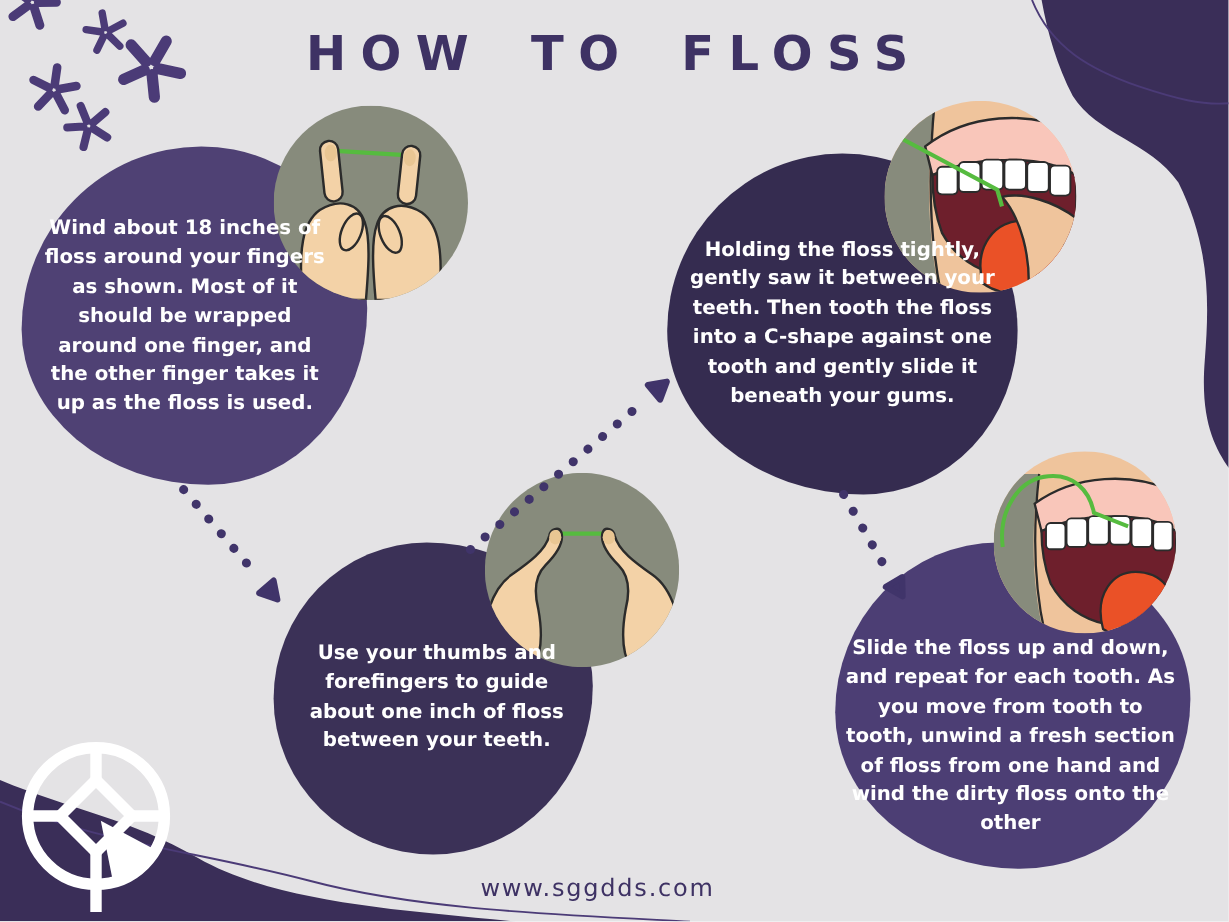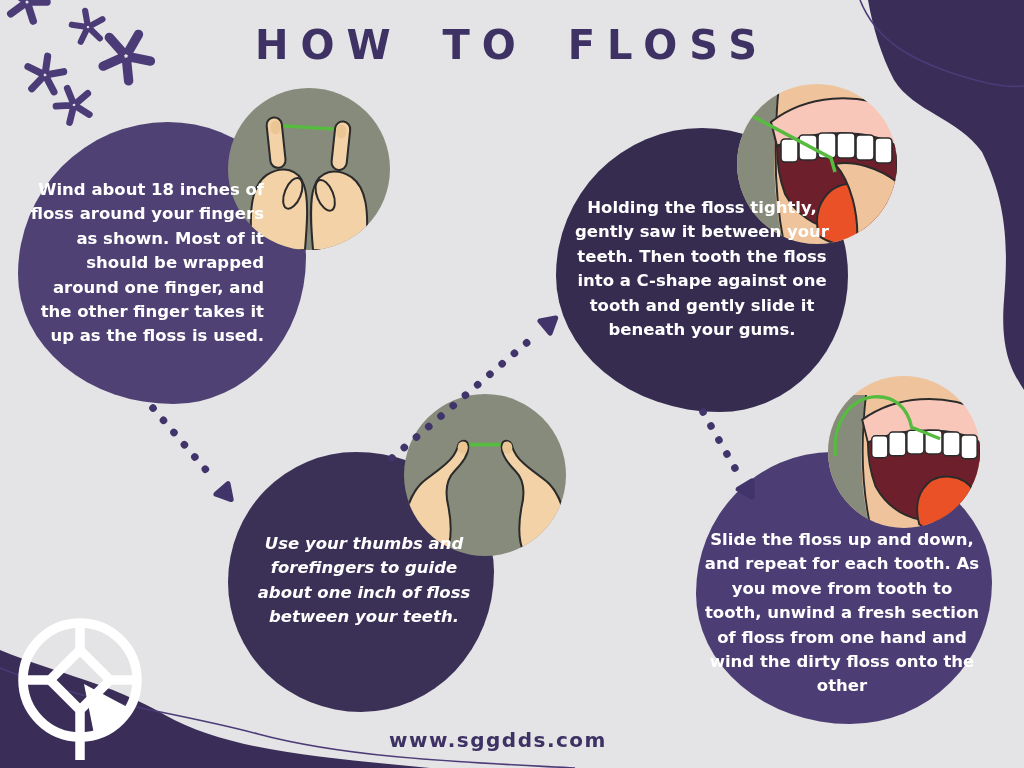--- a/index.html
+++ b/index.html
@@ -22,39 +22,39 @@
          border-radius:50% 50% 44% 56% / 52% 52% 48% 48%;}
   #blob3{left:228px;top:452px;width:266px;height:260px;background:#3b3157;
          border-radius:48% 52% 50% 50% / 50% 46% 54% 50%;}
   #blob4{left:696px;top:452px;width:296px;height:272px;background:#4c3e74;
          border-radius:46% 54% 48% 52% / 52% 48% 52% 48%;}
   
   .step-text{
     z-index:4;color:#ffffff;font-size:16.5px;font-weight:bold;
     line-height:1.48;text-align:center;
   }
-  #step1-text{left:24px;top:178px;width:240px;text-align:right;}
+  #step1-text{left:34px;top:178px;width:240px;}
   #step2-text{left:566px;top:196px;width:272px;}
-  #step3-text{left:250px;top:532px;width:228px;font-style:italic;}
+  #step3-text{left:250px;top:532px;width:228px;}
   #step4-text{left:702px;top:528px;width:280px;}
   
   .illus{z-index:2;border-radius:50%;overflow:hidden;}
   #illusA{left:228px;top:88px;width:162px;height:162px;}
   #illusB{left:737px;top:84px;width:160px;height:160px;}
   #illusC{left:404px;top:394px;width:162px;height:162px;}
   #illusD{left:828px;top:376px;width:152px;height:152px;}
   .illus svg{display:block;width:100%;height:100%;}
   
   .deco{z-index:0;}
   #arrow-layer{left:0;top:0;z-index:5;pointer-events:none;}
   #logo{left:8px;top:608px;z-index:2;}
   
   #website{
     left:0;top:728px;width:996px;text-align:center;z-index:3;
-    font-size:20px;font-weight:bold;color:#3e3264;letter-spacing:1.5px;
+    font-size:20px;font-weight:normal;color:#3e3264;letter-spacing:1.5px;
   }
 </style>
 </head>
 <body>
 
 <div id="canvas">
 
   <svg class="abs deco" id="stars" style="left:0;top:0" width="175" height="140" viewBox="0 0 175 140">
     <defs>
       <path id="star" d="M0,-20 L0,-5 M-19,-6.2 L-4.8,-1.5 M-11.8,16.2 L-3,4 M11.8,16.2 L3,4 M19,-6.2 L4.8,-1.5" stroke="#4b3b77" stroke-width="7.5" stroke-linecap="round" fill="none"></path>

